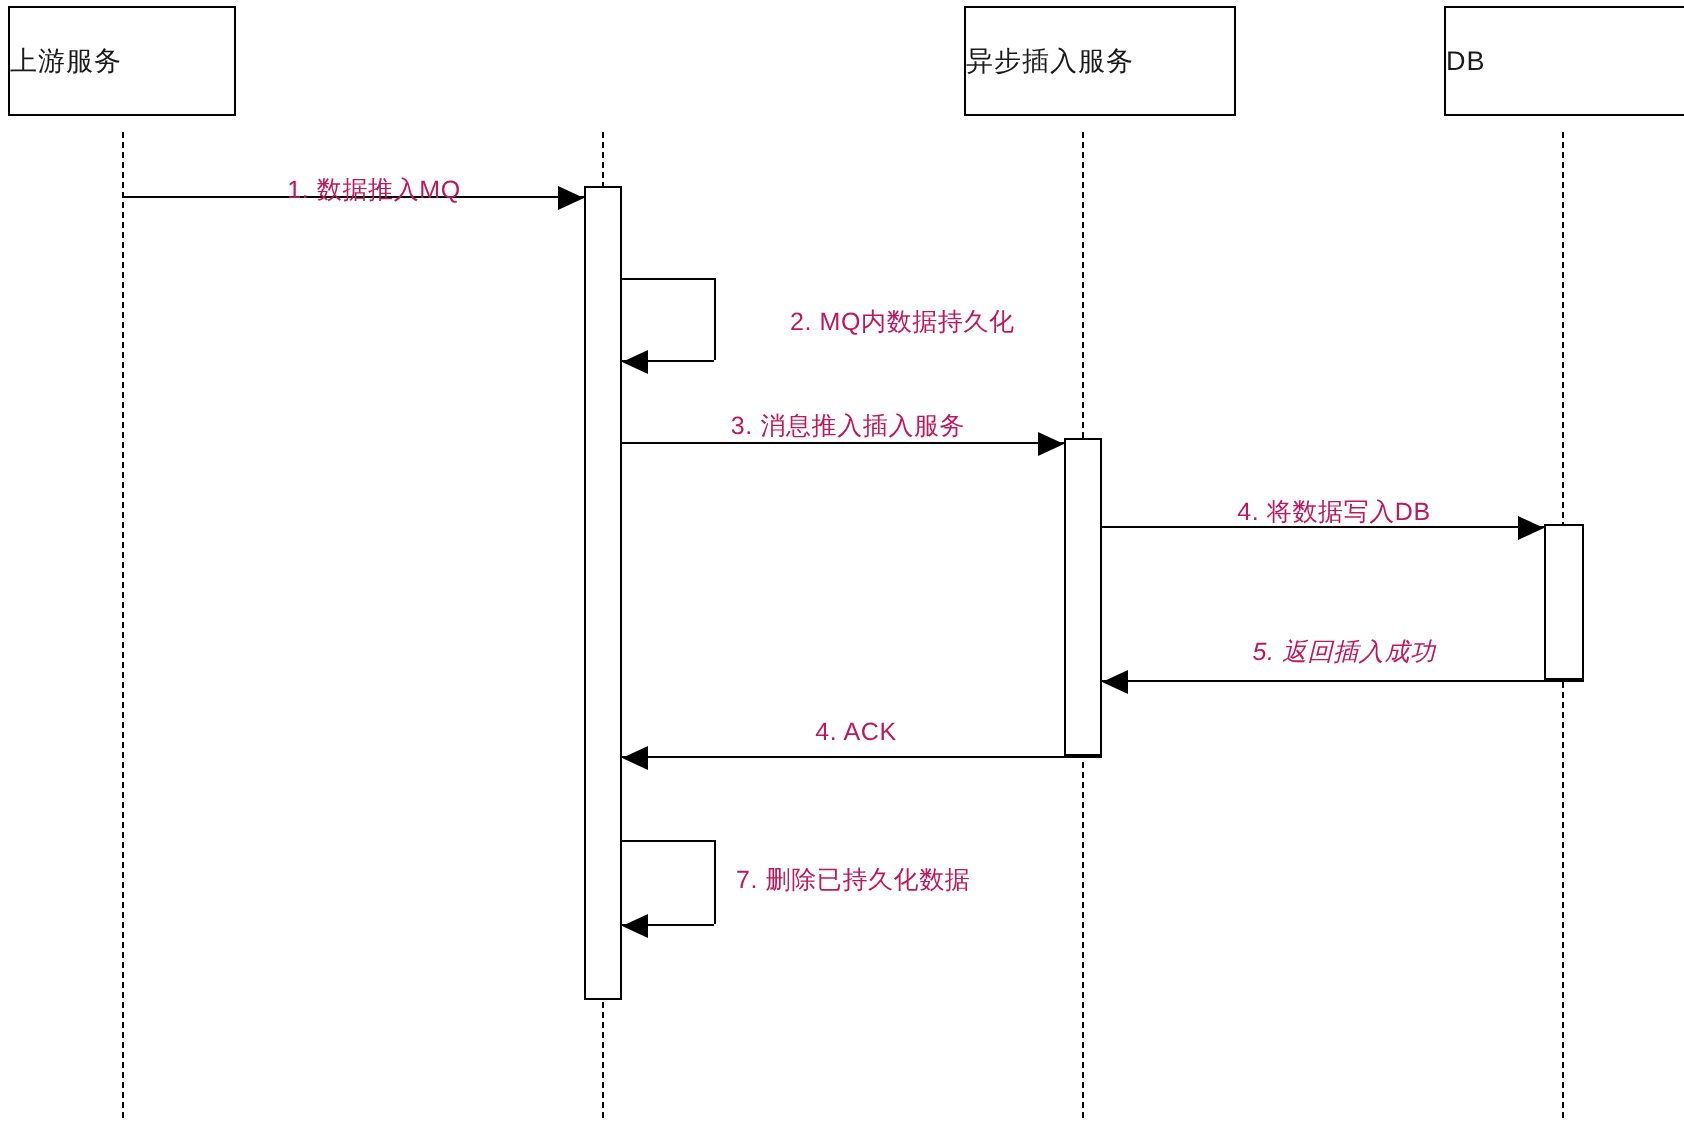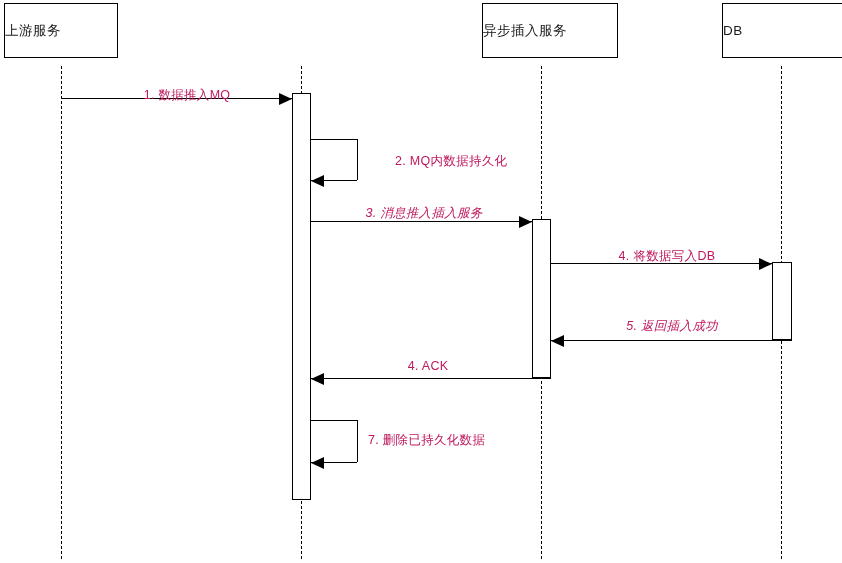--- a/index.html
+++ b/index.html
@@ -112,21 +112,21 @@
       <div class="msg-line" style="left: 62px; top: 98px; width: 230px;"></div>
       <div class="arrow-head arrow-right" style="left: 279px; top: 93px;"></div>
       <div class="msg-label centered" style="left: 187px; top: 87px;">1. 数据推入MQ</div>
       <div class="msg-line" style="left: 311px; top: 139px; width: 46px;"></div>
       <div class="msg-vline" style="left: 357px; top: 139px; height: 41px;"></div>
       <div class="msg-line" style="left: 311px; top: 180px; width: 46px;"></div>
       <div class="arrow-head arrow-left" style="left: 311px; top: 175px;"></div>
       <div class="msg-label" style="left: 380px; top: 153px; margin-left: 15px;">2. MQ内数据持久化</div>
       <div class="msg-line" style="left: 311px; top: 221px; width: 221px;"></div>
       <div class="arrow-head arrow-right" style="left: 519px; top: 216px;"></div>
-      <div class="msg-label centered" style="left: 424px; top: 205px; font-style: italic;">3. 消息推入插入服务</div>
+      <div class="msg-label centered" style="left: 424px; top: 205px;">3. 消息推入插入服务</div>
       <div class="msg-line" style="left: 551px; top: 263px; width: 221px;"></div>
       <div class="arrow-head arrow-right" style="left: 759px; top: 258px;"></div>
       <div class="msg-label centered" style="left: 667px; top: 248px;">4. 将数据写入DB</div>
       <div class="msg-line" style="left: 551px; top: 340px; width: 241px;"></div>
       <div class="arrow-head arrow-left" style="left: 551px; top: 335px;"></div>
       <div class="msg-label centered" style="left: 672px; top: 318px; font-style: italic;">5. 返回插入成功</div>
       <div class="msg-line" style="left: 311px; top: 378px; width: 240px;"></div>
       <div class="arrow-head arrow-left" style="left: 311px; top: 373px;"></div>
       <div class="msg-label centered" style="left: 428px; top: 359px;">4. ACK</div>
       <div class="msg-line" style="left: 311px; top: 420px; width: 46px;"></div>

